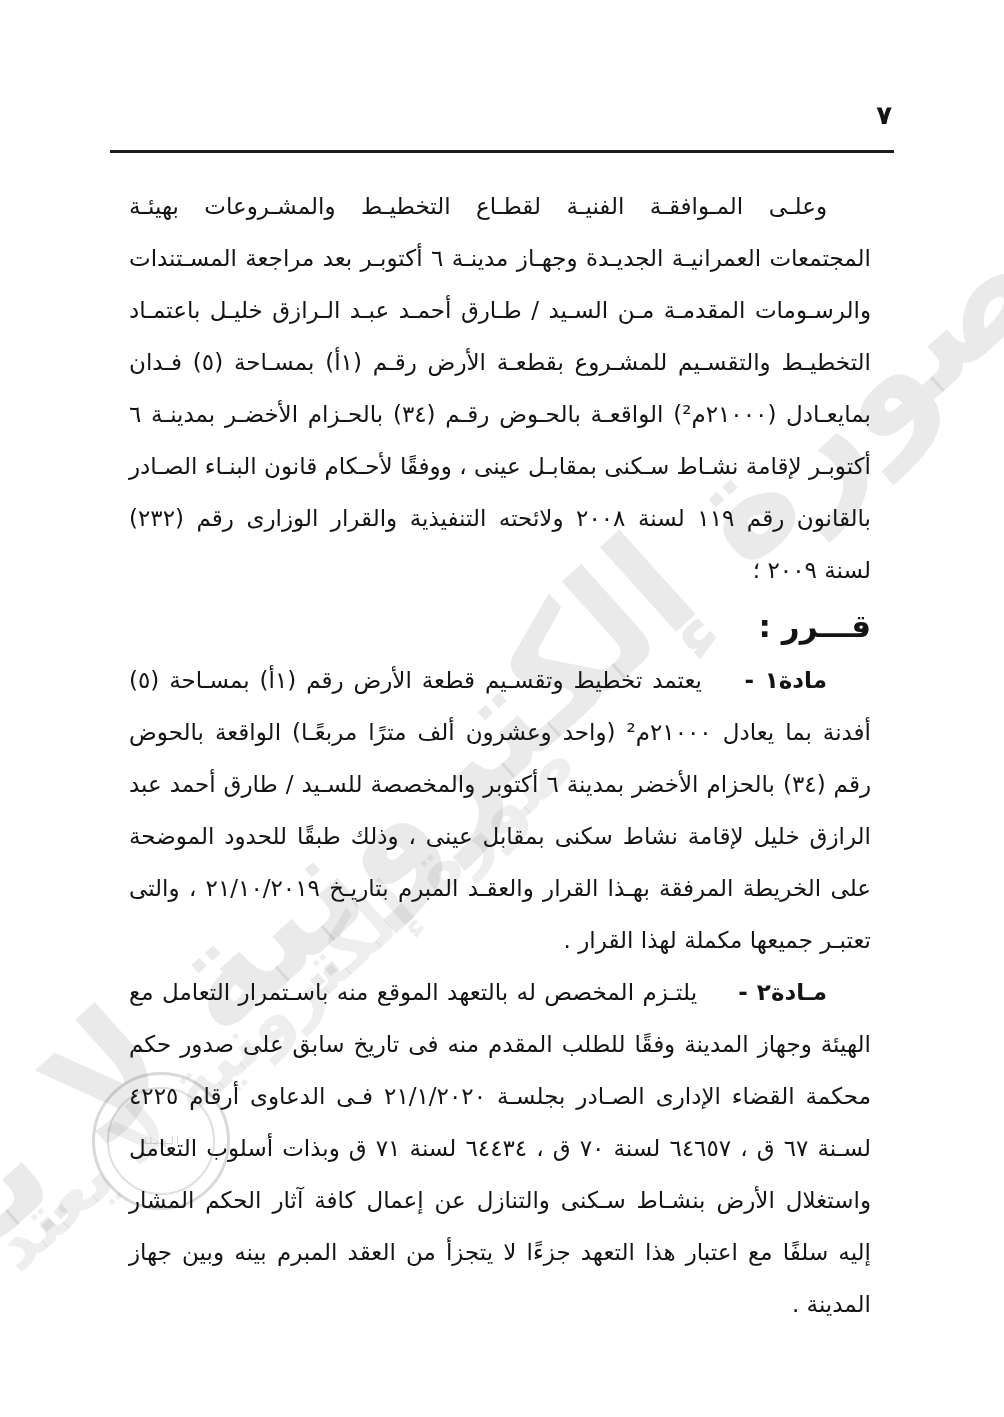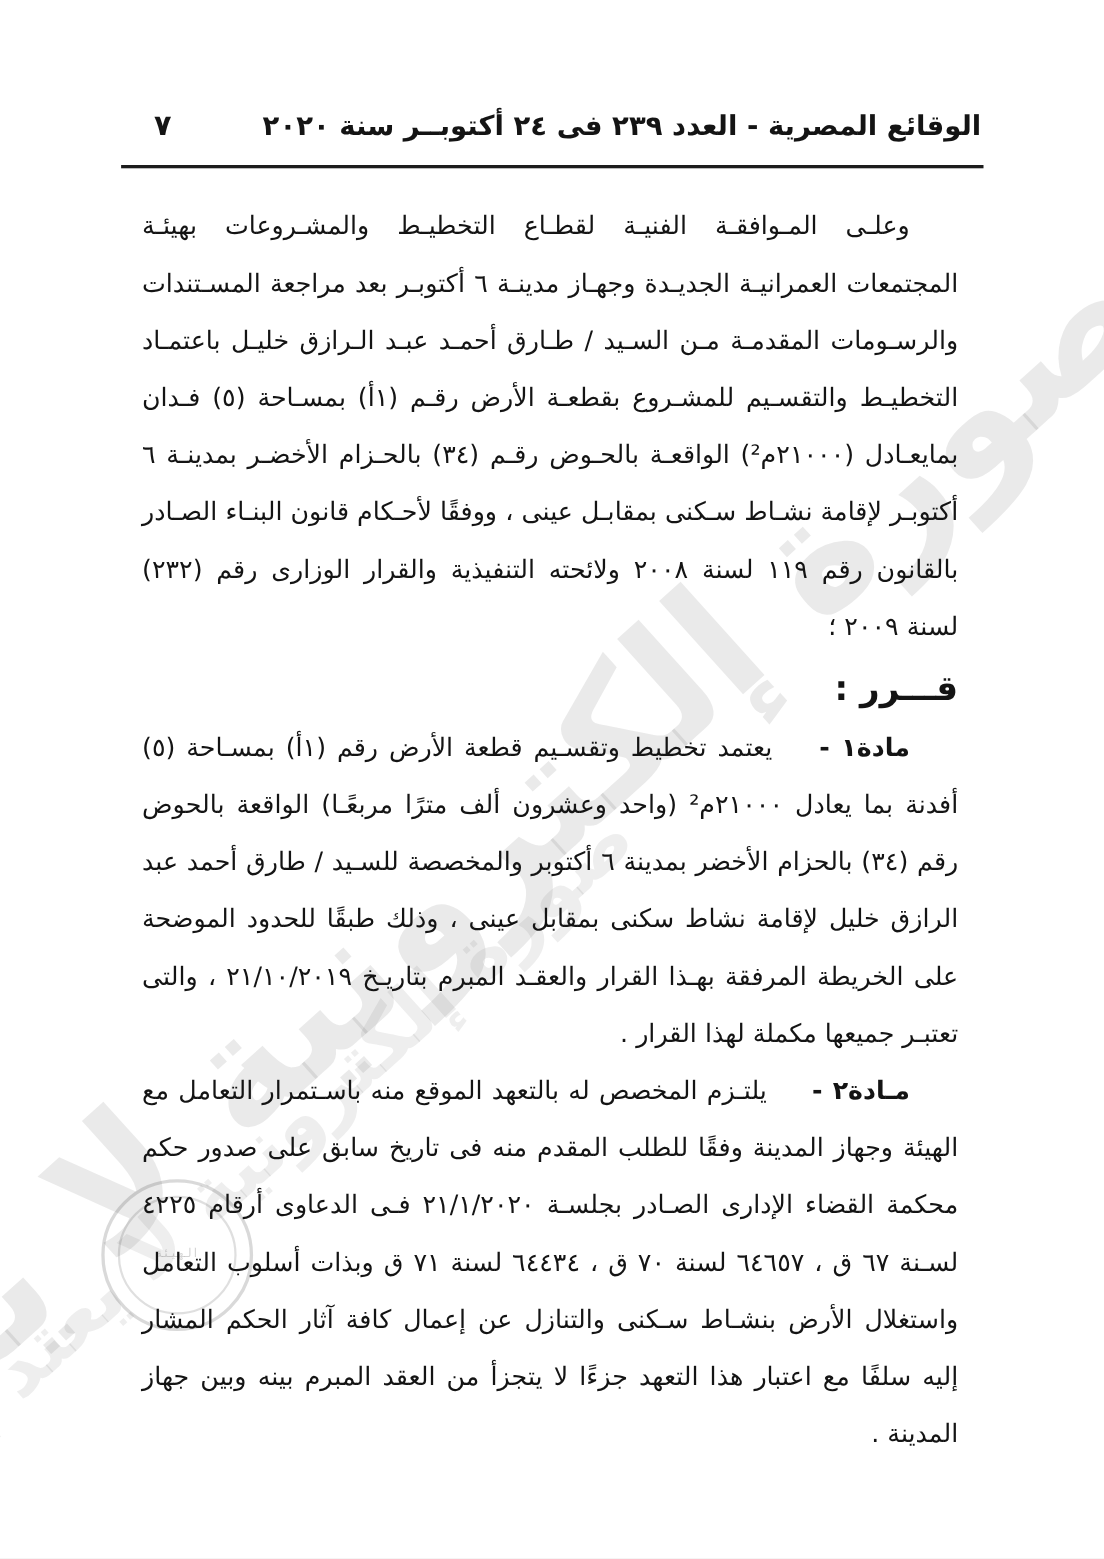--- a/index.html
+++ b/index.html
@@ -131,21 +131,20 @@
 
   <div class="wm wm1">صورة إلكترونية لا يعتد بها عند التداول</div>
   <div class="wm wm2">صورة إلكترونية لا يعتد بها عند التداول</div>
   <div class="seal">
     <div class="inner">الهيئة</div>
   </div>
 
   <div class="content-layer">
 
     <div class="header">
-      <span class="title">الوقائع المصرية - العدد ٢٣٩ فى ٢٤ أكتوبــر سنة ٢٠٢٠</span>
       <span class="pagenum">٧</span>
     </div>
     <div class="rule"></div>
 
     <div class="doc-body">
 
       <p>
         <span>وعلـى المـوافقـة الفنيـة لقطـاع التخطيـط والمشـروعات بهيئـة المجتمعات العمرانيـة الجديـدة وجهـاز مدينـة ٦ أكتوبـر بعد مراجعة المسـتندات والرسـومات المقدمـة مـن السـيد / طـارق أحمـد عبـد الـرازق خليـل باعتمـاد التخطيـط والتقسـيم للمشـروع بقطعـة الأرض رقـم (١أ) بمسـاحة (٥) فـدان بمايعـادل (٢١٠٠٠م²) الواقعـة بالحـوض رقـم (٣٤) بالحـزام الأخضـر بمدينـة ٦ أكتوبـر لإقامة نشـاط سـكنى بمقابـل عينى ، ووفقًا لأحـكام قانون البنـاء الصـادر بالقانون رقم ١١٩ لسنة ٢٠٠٨ ولائحته التنفيذية والقرار الوزارى رقم (٢٣٢) لسنة ٢٠٠٩ ؛</span>
       </p>
 

